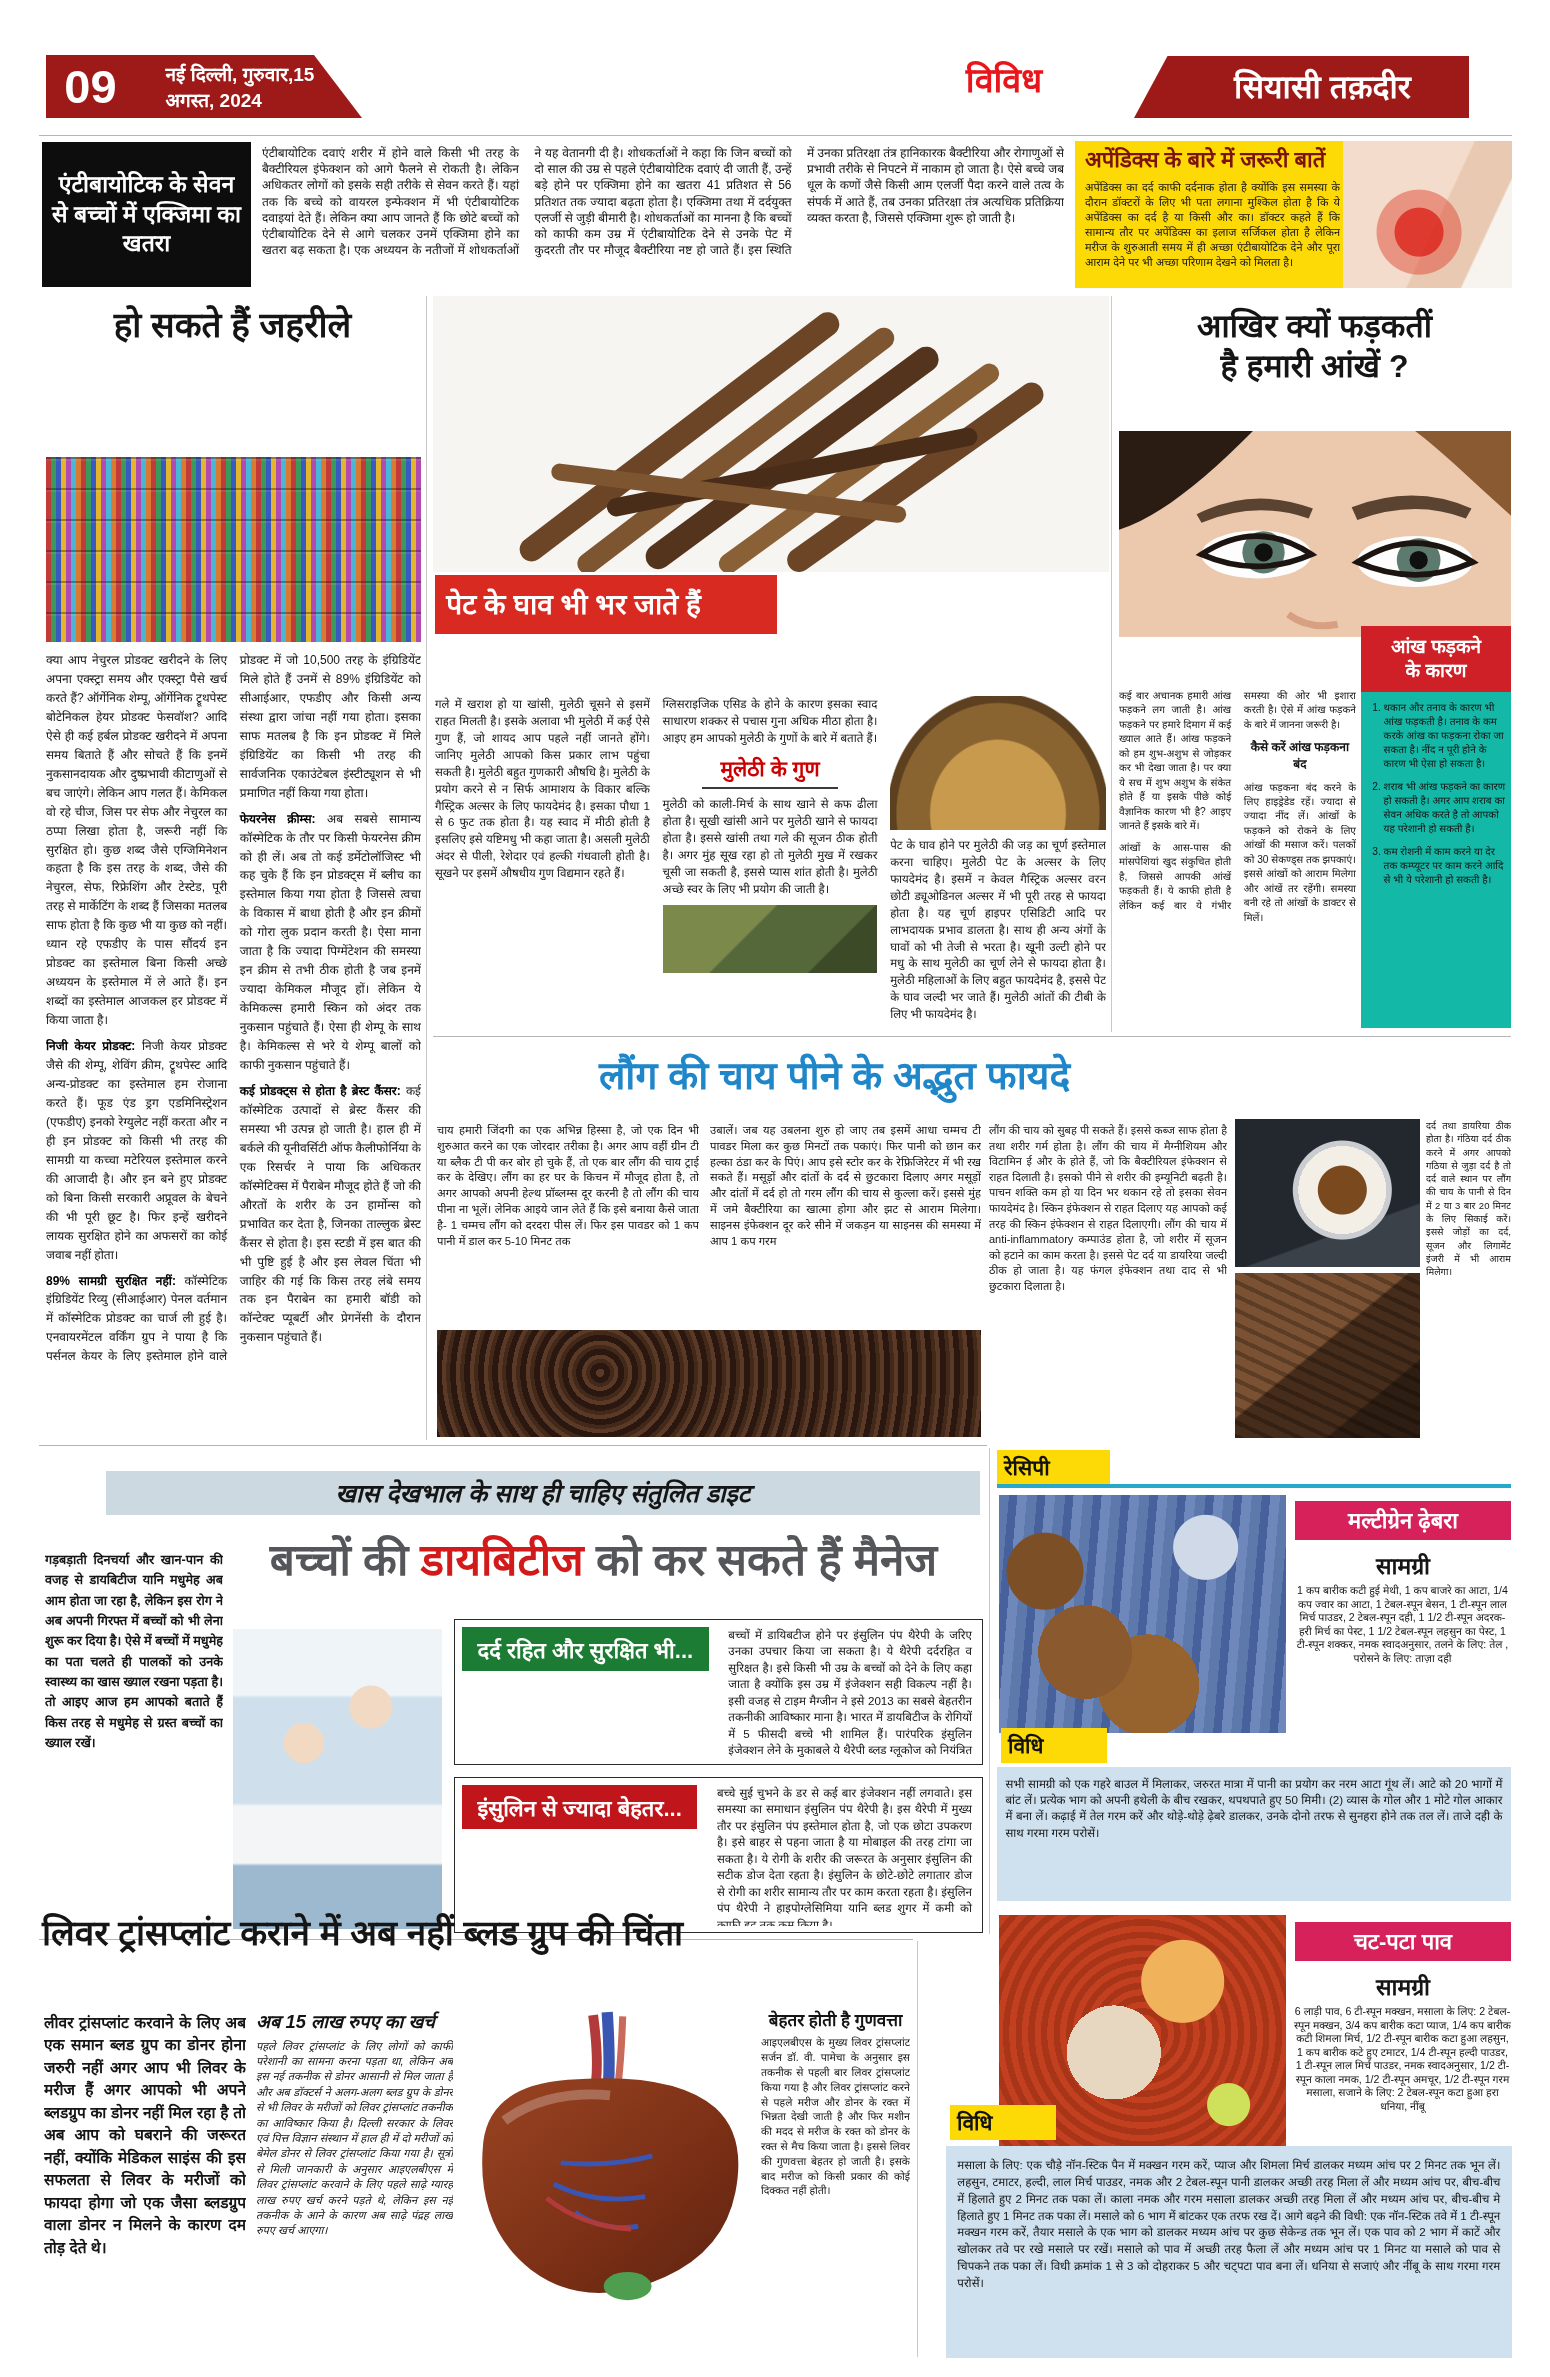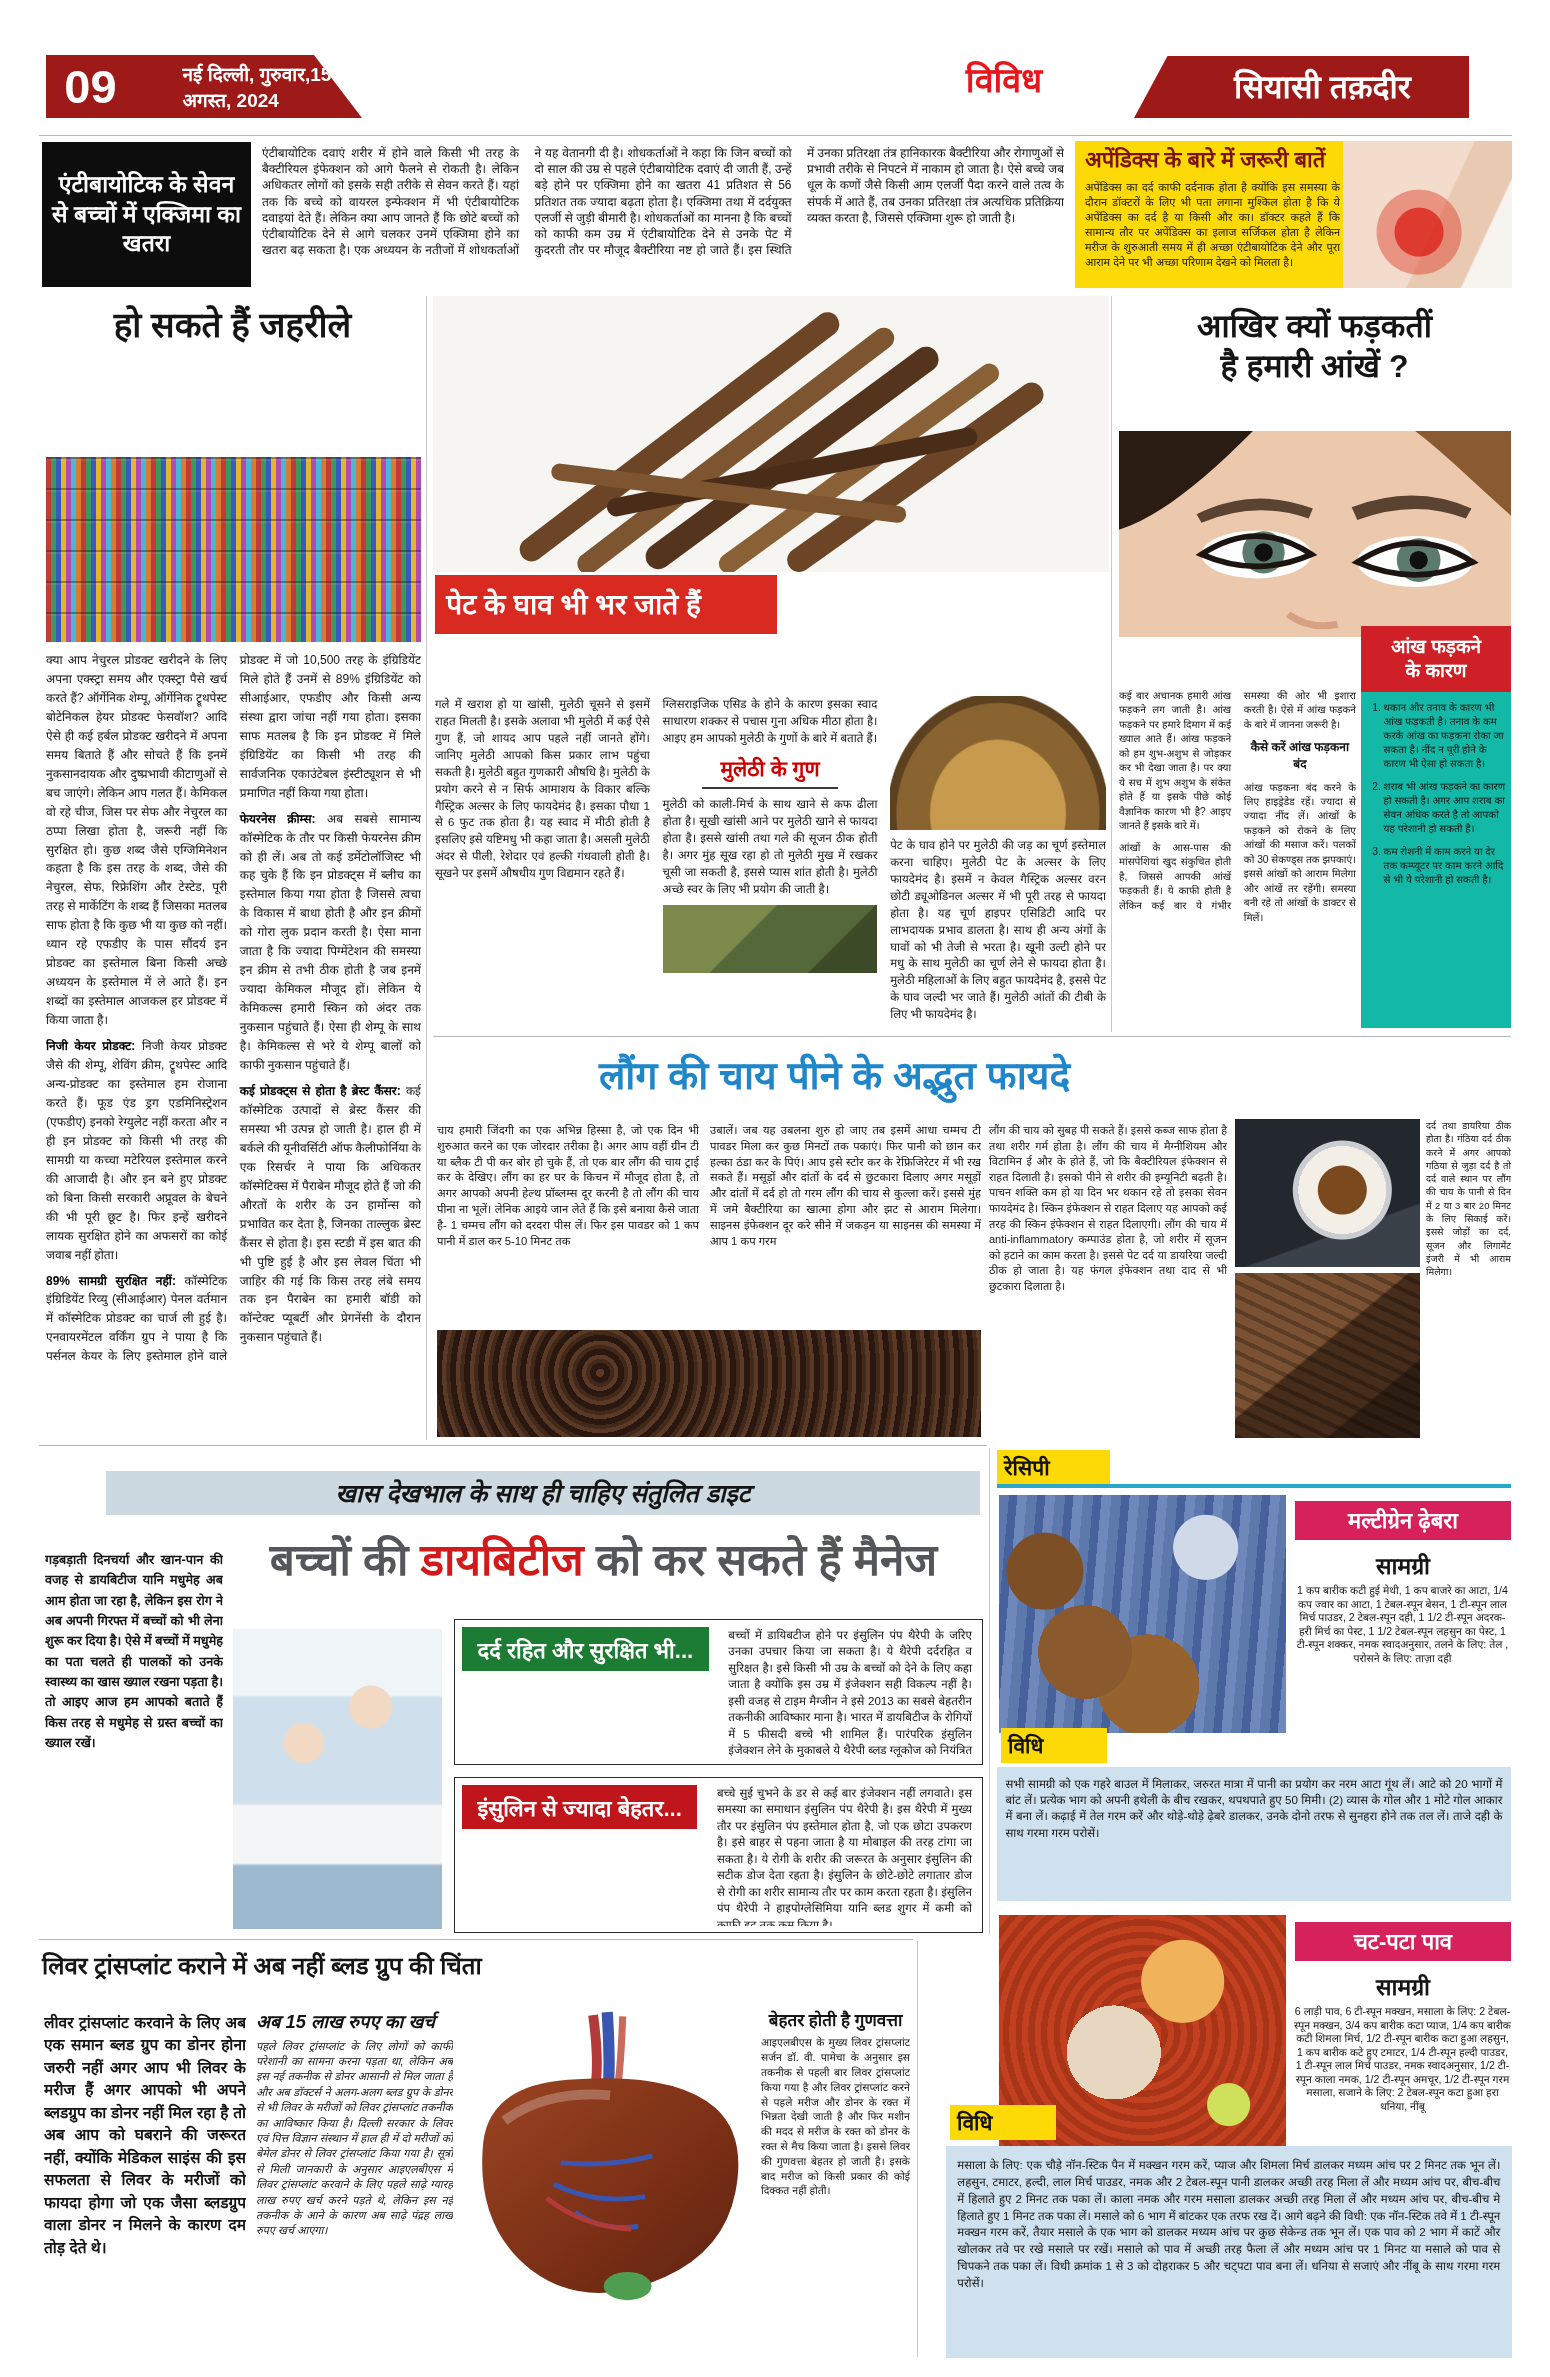--- a/index.html
+++ b/index.html
@@ -24,21 +24,21 @@
   .recipehead{background:#d6215a;color:#fff;font-weight:bold;}
   .greenhead{background:#1d7c33;color:#fff;font-weight:bold;}
   .redhead{background:#c0151b;color:#fff;font-weight:bold;}
   .boxframe{border:1.4px solid #2b2b2b;background:#fff;}
 </style>
 </head>
 <body>
 
 <div class="page">
 
-  <div class="abs banner" style="left:46px;top:55px;width:316px;height:63px;clip-path:polygon(0 0,84.8% 0,100% 100%,0 100%);display:flex;align-items:center;gap:17px;">
+  <div class="abs banner" style="left:46px;top:55px;width:316px;height:63px;clip-path:polygon(0 0,84.8% 0,100% 100%,0 100%);display:flex;align-items:center;">
     <span class="b" style="font-size:47px;margin-left:18.3px;line-height:1;">09</span>
     <span class="b" style="font-size:19px;margin-left:49px;">नई दिल्ली, गुरुवार,15 अगस्त, 2024</span>
   </div>
   <div class="abs b ctr" style="left:944px;top:56px;width:120px;font-size:34px;color:#e8151b;">विविध</div>
   <div class="abs banner ctr" style="left:1134px;top:56px;width:335px;height:62px;clip-path:polygon(10% 0,100% 0,100% 100%,0 100%);">
     <span class="b" style="font-size:32px;line-height:62px;margin-left:42px;">सियासी तक़दीर</span>
   </div>
   <div class="abs rule" style="left:39px;top:135px;width:1473px;height:1.4px;"></div>
 
   <div class="abs ctr" style="left:42px;top:142px;width:209px;height:145px;background:#0d0d0d;color:#fff;display:flex;align-items:center;justify-content:center;">
@@ -183,21 +183,21 @@
 
   <div class="abs ph" style="left:999px;top:1915px;width:287px;height:237px;background:radial-gradient(circle at 64% 28%,#f0b35c 0 41px,rgba(0,0,0,0) 42px),radial-gradient(circle at 40% 58%,#e8d7c0 0 47px,rgba(0,0,0,0) 47px),radial-gradient(circle at 80% 80%,#cfe05a 0 21px,rgba(0,0,0,0) 22px),repeating-radial-gradient(circle at 50% 50%,#c2401f 0 6.3px,#a83518 6.3px 12.7px);"></div>
   <div class="abs recipehead ctr" style="left:1295px;top:1922px;width:216px;height:39px;font-size:22px;line-height:39px;">चट-पटा पाव</div>
   <div class="abs b ctr" style="left:1295px;top:1970px;width:216px;font-size:23px;">सामग्री</div>
   <div class="abs ctr" style="left:1294px;top:2005px;width:217px;height:145px;font-size:10.6px;line-height:1.28;overflow:hidden;">6 लाड़ी पाव, 6 टी-स्पून मक्खन, मसाला के लिए: 2 टेबल-स्पून मक्खन, 3/4 कप बारीक कटा प्याज, 1/4 कप बारीक कटी शिमला मिर्च, 1/2 टी-स्पून बारीक कटा हुआ लहसुन, 1 कप बारीक कटे हुए टमाटर, 1/4 टी-स्पून हल्दी पाउडर, 1 टी-स्पून लाल मिर्च पाउडर, नमक स्वादअनुसार, 1/2 टी-स्पून काला नमक, 1/2 टी-स्पून अमचूर, 1/2 टी-स्पून गरम मसाला, सजाने के लिए: 2 टेबल-स्पून कटा हुआ हरा धनिया, नींबू</div>
   <div class="abs tab" style="left:950px;top:2105px;width:99px;height:35px;font-size:21px;line-height:35px;padding-left:7px;z-index:3;">विधि</div>
   <div class="abs methodbox just" style="left:946px;top:2146px;width:543px;height:189px;font-size:11.6px;line-height:1.45;padding:11.3px;overflow:hidden;">मसाला के लिए: एक चौड़े नॉन-स्टिक पैन में मक्खन गरम करें, प्याज और शिमला मिर्च डालकर मध्यम आंच पर 2 मिनट तक भून लें। लहसुन, टमाटर, हल्दी, लाल मिर्च पाउडर, नमक और 2 टेबल-स्पून पानी डालकर अच्छी तरह मिला लें और मध्यम आंच पर, बीच-बीच में हिलाते हुए 2 मिनट तक पका लें। काला नमक और गरम मसाला डालकर अच्छी तरह मिला लें और मध्यम आंच पर, बीच-बीच मे हिलाते हुए 1 मिनट तक पका लें। मसाले को 6 भाग में बांटकर एक तरफ रख दें। आगे बढ़ने की विधी: एक नॉन-स्टिक तवे में 1 टी-स्पून मक्खन गरम करें, तैयार मसाले के एक भाग को डालकर मध्यम आंच पर कुछ सेकेन्ड तक भून लें। एक पाव को 2 भाग में काटें और खोलकर तवे पर रखे मसाले पर रखें। मसाले को पाव में अच्छी तरह फैला लें और मध्यम आंच पर 1 मिनट या मसाले को पाव से चिपकने तक पका लें। विधी क्रमांक 1 से 3 को दोहराकर 5 और चट्पटा पाव बना लें। धनिया से सजाएं और नींबू के साथ गरमा गरम परोसें।</div>
 
   <div class="abs rule" style="left:39px;top:1939px;width:874px;height:1.4px;"></div>
   <div class="abs vrule" style="left:917px;top:1941px;width:1.4px;height:416px;"></div>
-  <div class="abs b" style="left:42px;top:1948px;width:868px;font-size:24px;">लिवर ट्रांसप्लांट कराने में अब नहीं ब्लड ग्रुप की चिंता</div>
+  <div class="abs b" style="left:42px;top:1908px;width:868px;font-size:35px;">लिवर ट्रांसप्लांट कराने में अब नहीं ब्लड ग्रुप की चिंता</div>
   <div class="abs just" style="left:44px;top:2012px;width:202px;height:340px;font-size:15.5px;font-weight:bold;line-height:1.45;overflow:hidden;">लीवर ट्रांसप्लांट करवाने के लिए अब एक समान ब्लड ग्रुप का डोनर होना जरुरी नहीं अगर आप भी लिवर के मरीज हैं अगर आपको भी अपने ब्लडग्रुप का डोनर नहीं मिल रहा है तो अब आप को घबराने की जरूरत नहीं, क्योंकि मेडिकल साइंस की इस सफलता से लिवर के मरीजों को फायदा होगा जो एक जैसा ब्लडग्रुप वाला डोनर न मिलने के कारण दम तोड़ देते थे।</div>
   <div class="abs" style="left:256px;top:2008px;width:197px;height:345px;overflow:hidden;font-style:italic;">
     <div class="b" style="font-size:18.3px;margin-bottom:5.6px;">अब 15 लाख रुपए का खर्च</div>
     <div class="just" style="font-size:11px;line-height:1.4;">पहले लिवर ट्रांसप्लांट के लिए लोगों को काफी परेशानी का सामना करना पड़ता था, लेकिन अब इस नई तकनीक से डोनर आसानी से मिल जाता है और अब डॉक्टर्स ने अलग-अलग ब्लड ग्रुप के डोनर से भी लिवर के मरीजों को लिवर ट्रांसप्लांट तकनीक का आविष्कार किया है। दिल्ली सरकार के लिवर एवं पित्त विज्ञान संस्थान में हाल ही में दो मरीजों को बेमेल डोनर से लिवर ट्रांसप्लांट किया गया है। सूत्रों से मिली जानकारी के अनुसार आइएलबीएस में लिवर ट्रांसप्लांट करवाने के लिए पहले साढ़े ग्यारह लाख रुपए खर्च करने पड़ते थे, लेकिन इस नई तकनीक के आने के कारण अब साढ़े पंद्रह लाख रुपए खर्च आएगा।</div>
   </div>
   <div class="abs ph" style="left:462px;top:2008px;width:289px;height:345px;background:#fff;">
     <svg width="289" height="345" viewBox="0 0 410 490">
       <defs>
         <linearGradient id="lv" x1="0" y1="0" x2="1" y2="1">
           <stop offset="0" stop-color="#9a4423"></stop>

